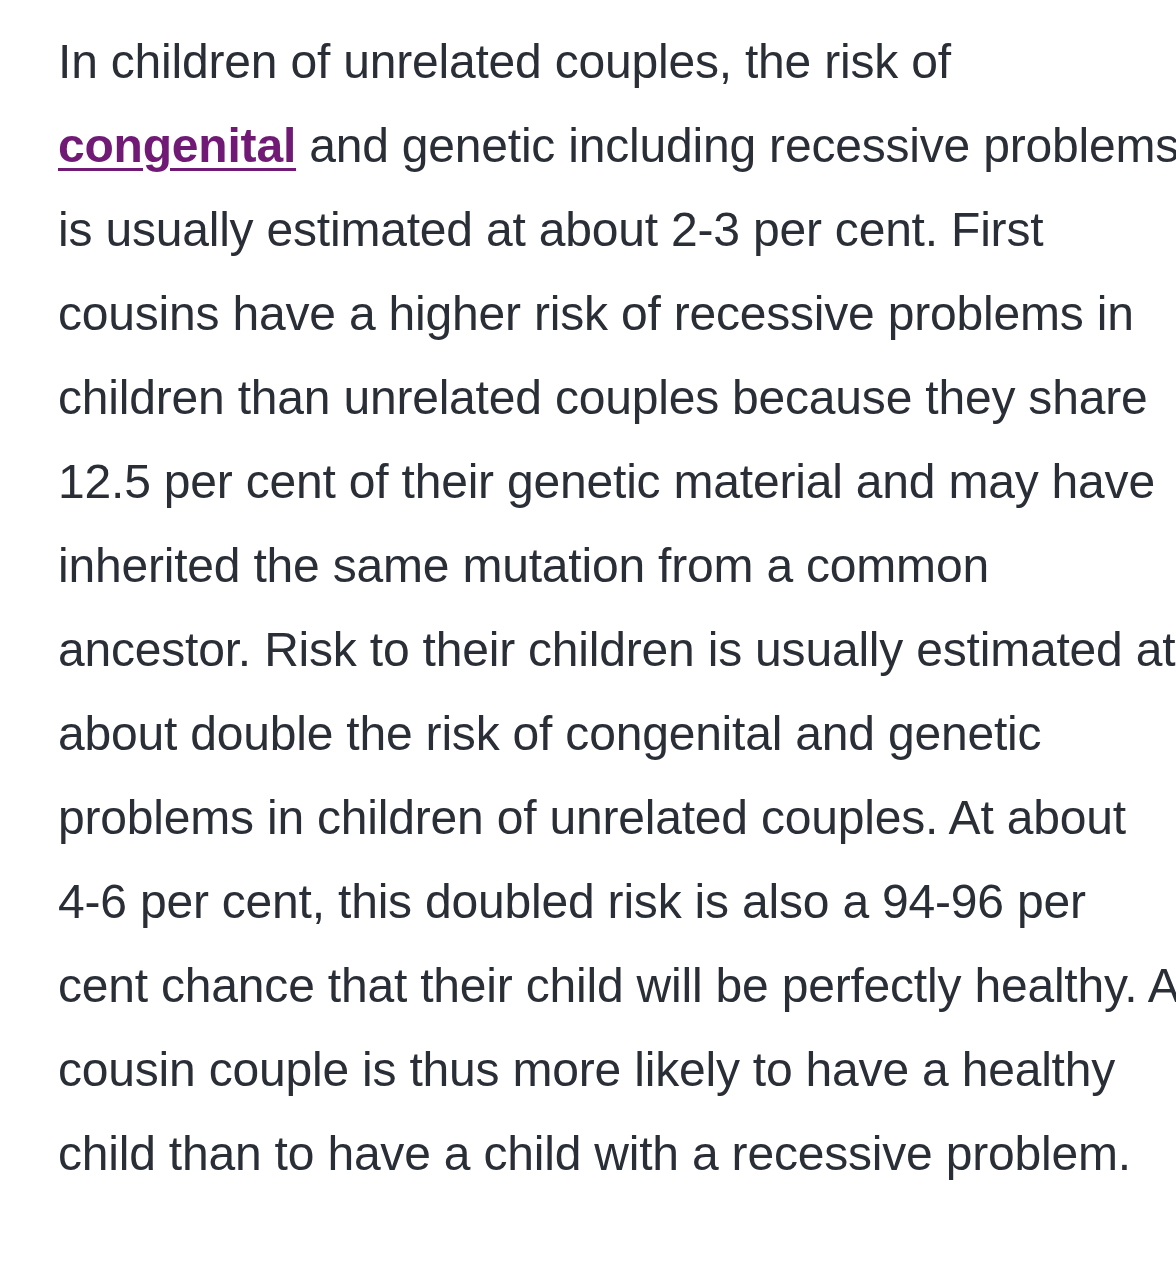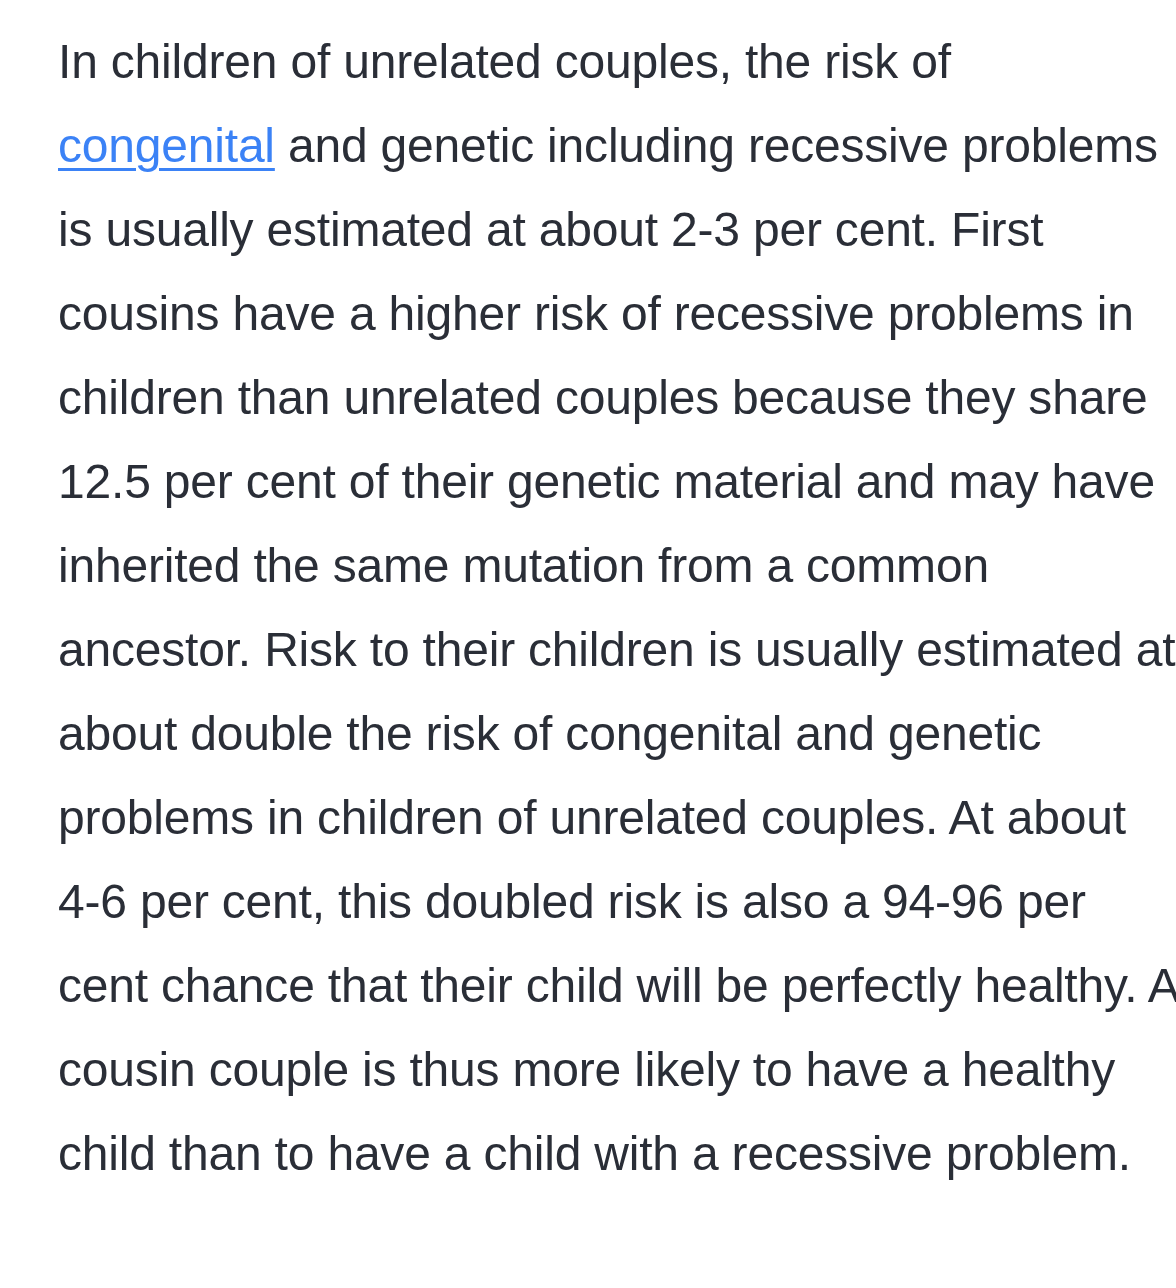--- a/index.html
+++ b/index.html
@@ -37,25 +37,26 @@
     font-size: 48px;
     line-height: 84px;
     font-weight: 400;
     letter-spacing: -0.2px;
     word-spacing: 0px;
     text-align: left;
     white-space: normal;
   }
 
   .inline-link {
-    color: #3b82f6;
+    color: #701a75;
     text-decoration: underline;
     text-decoration-thickness: 3px;
     text-underline-offset: 6px;
     cursor: pointer;
+    font-weight: bold;
   }
 </style>
 </head>
 <body>
 
 <div class="page">
   <div class="article-body">
     <p class="paragraph"><span>In children of unrelated couples, the risk of </span><a class="inline-link" href="#">congenital</a><span> and genetic including recessive problems is usually estimated at about 2-3 per cent. First cousins have a higher risk of recessive problems in children than unrelated couples because they share 12.5 per cent of their genetic material and may have inherited the same mutation from a common ancestor. Risk to their children is usually estimated at about double the risk of congenital and genetic problems in children of unrelated couples. At about 4-6 per cent, this doubled risk is also a 94-96 per cent chance that their child will be perfectly healthy. A cousin couple is thus more likely to have a healthy child than to have a child with a recessive problem.</span></p>
   </div>
 </div>

